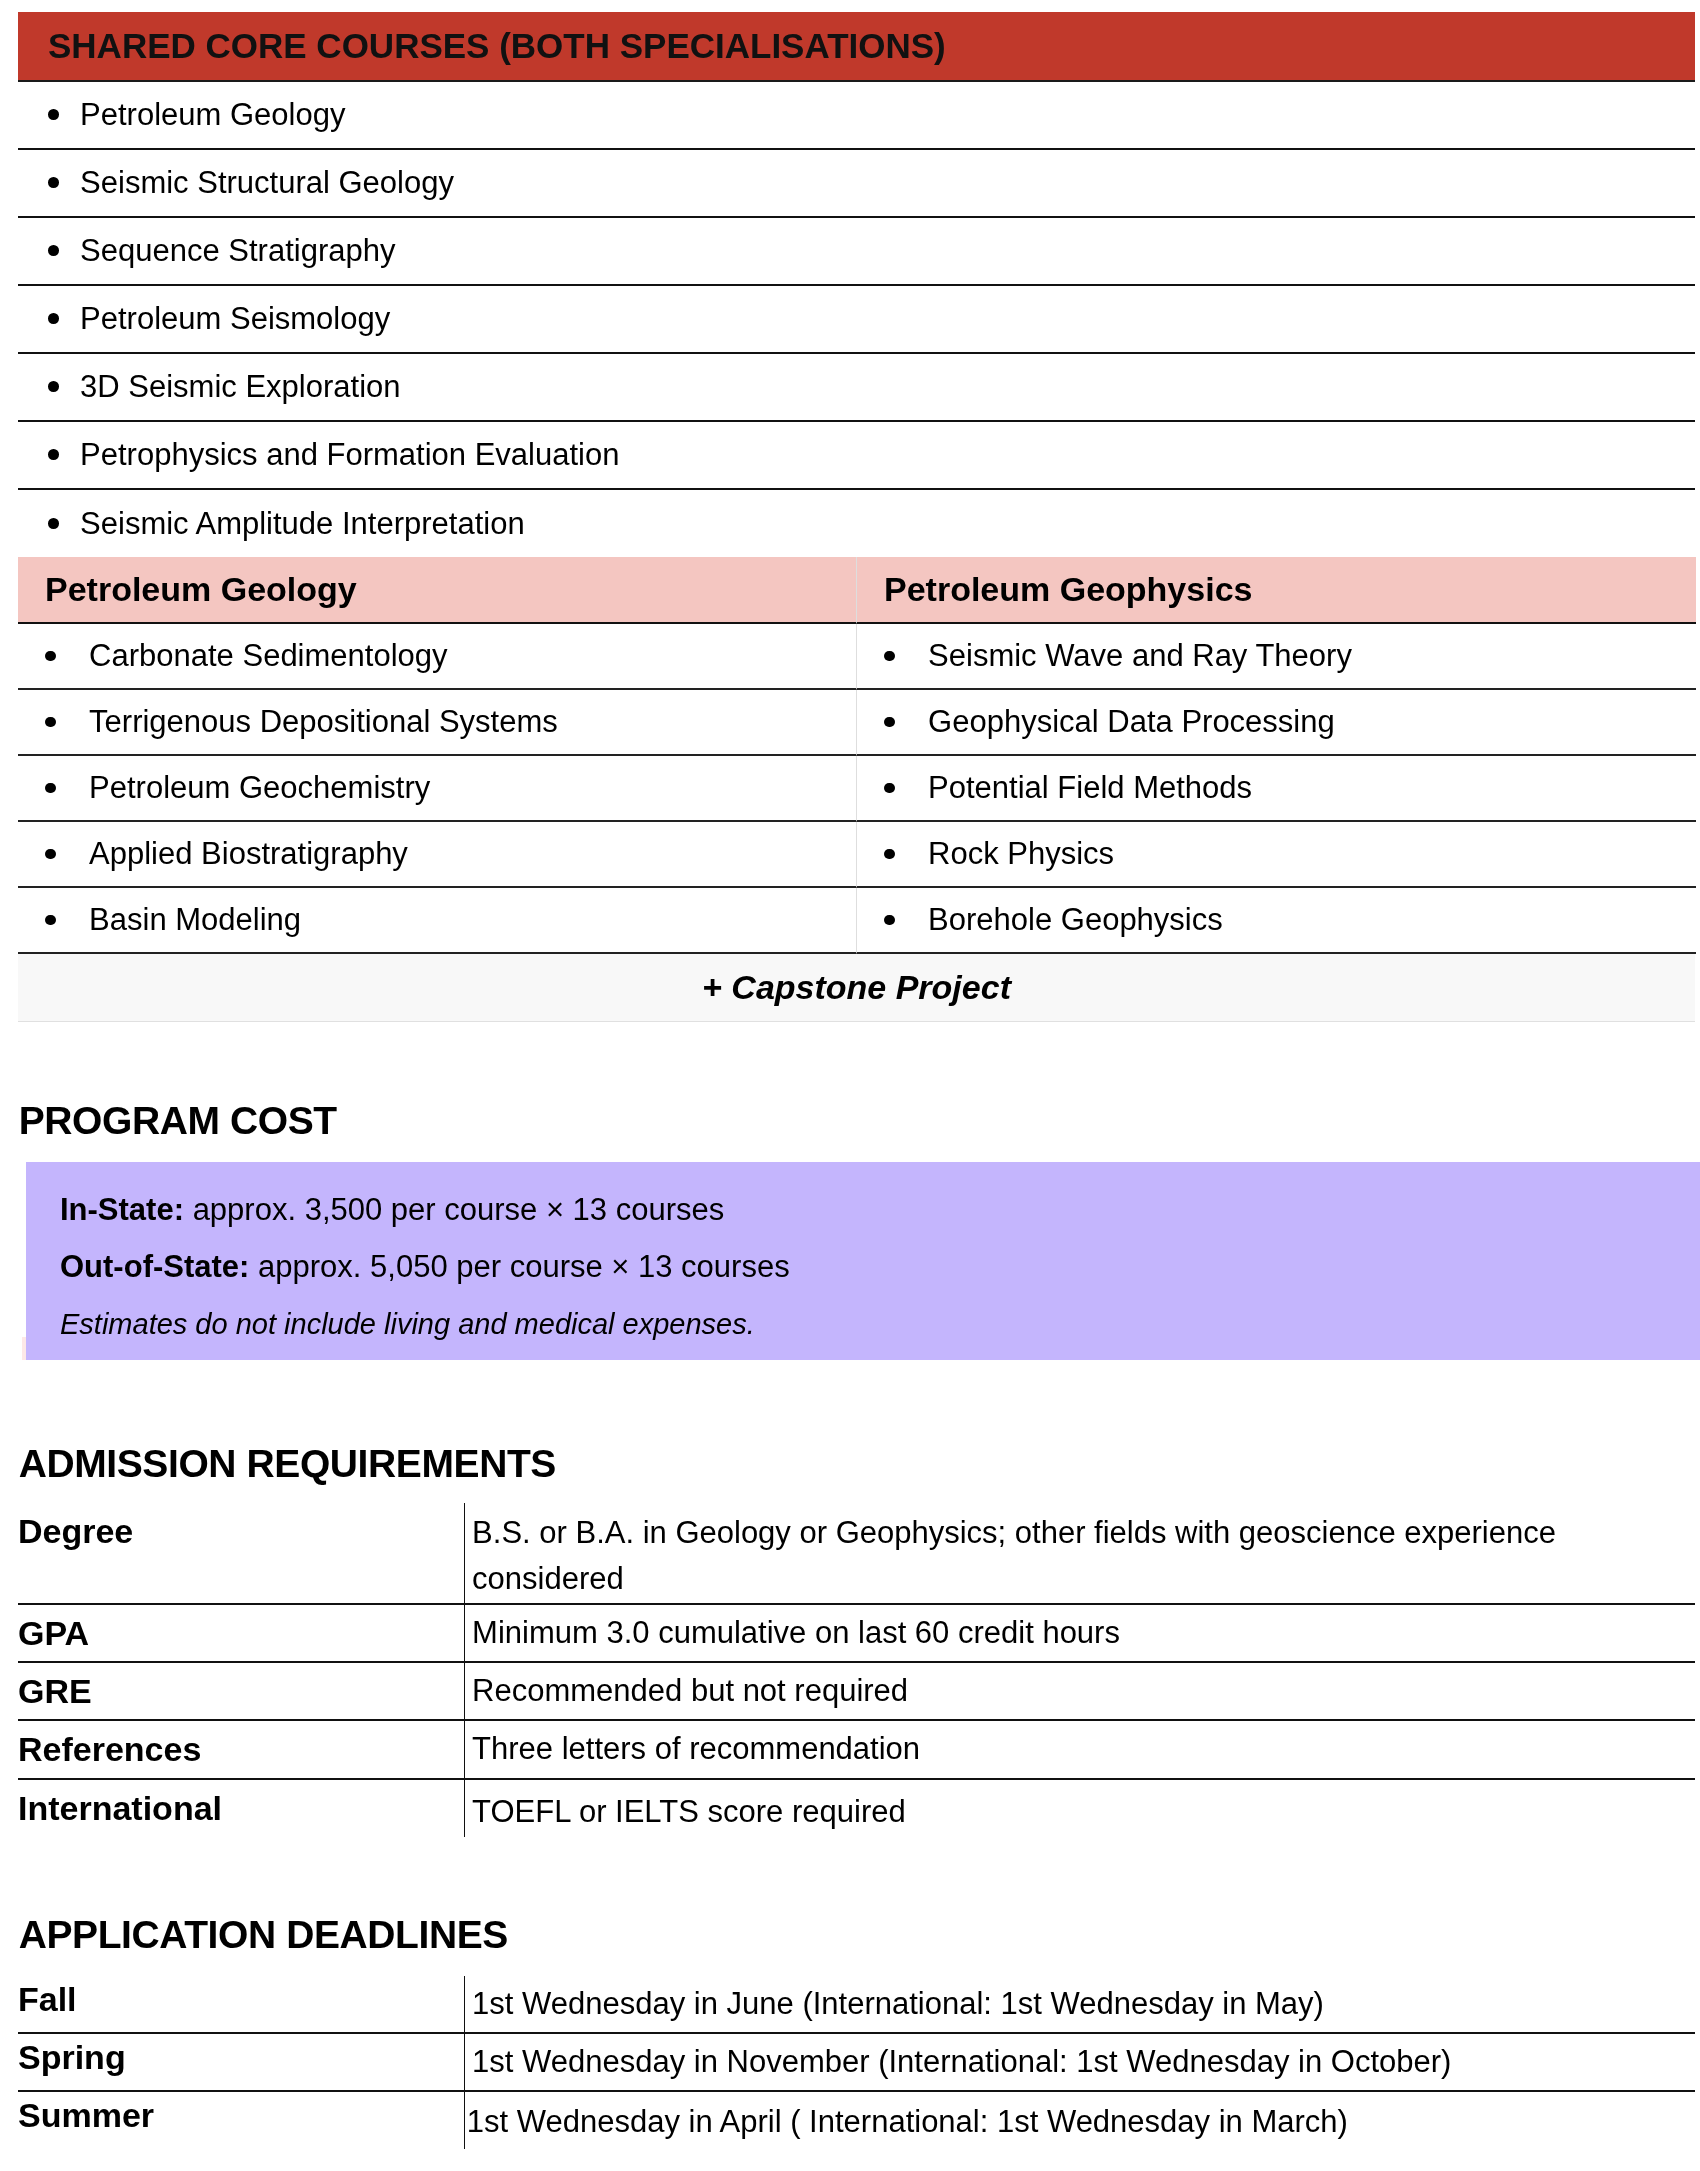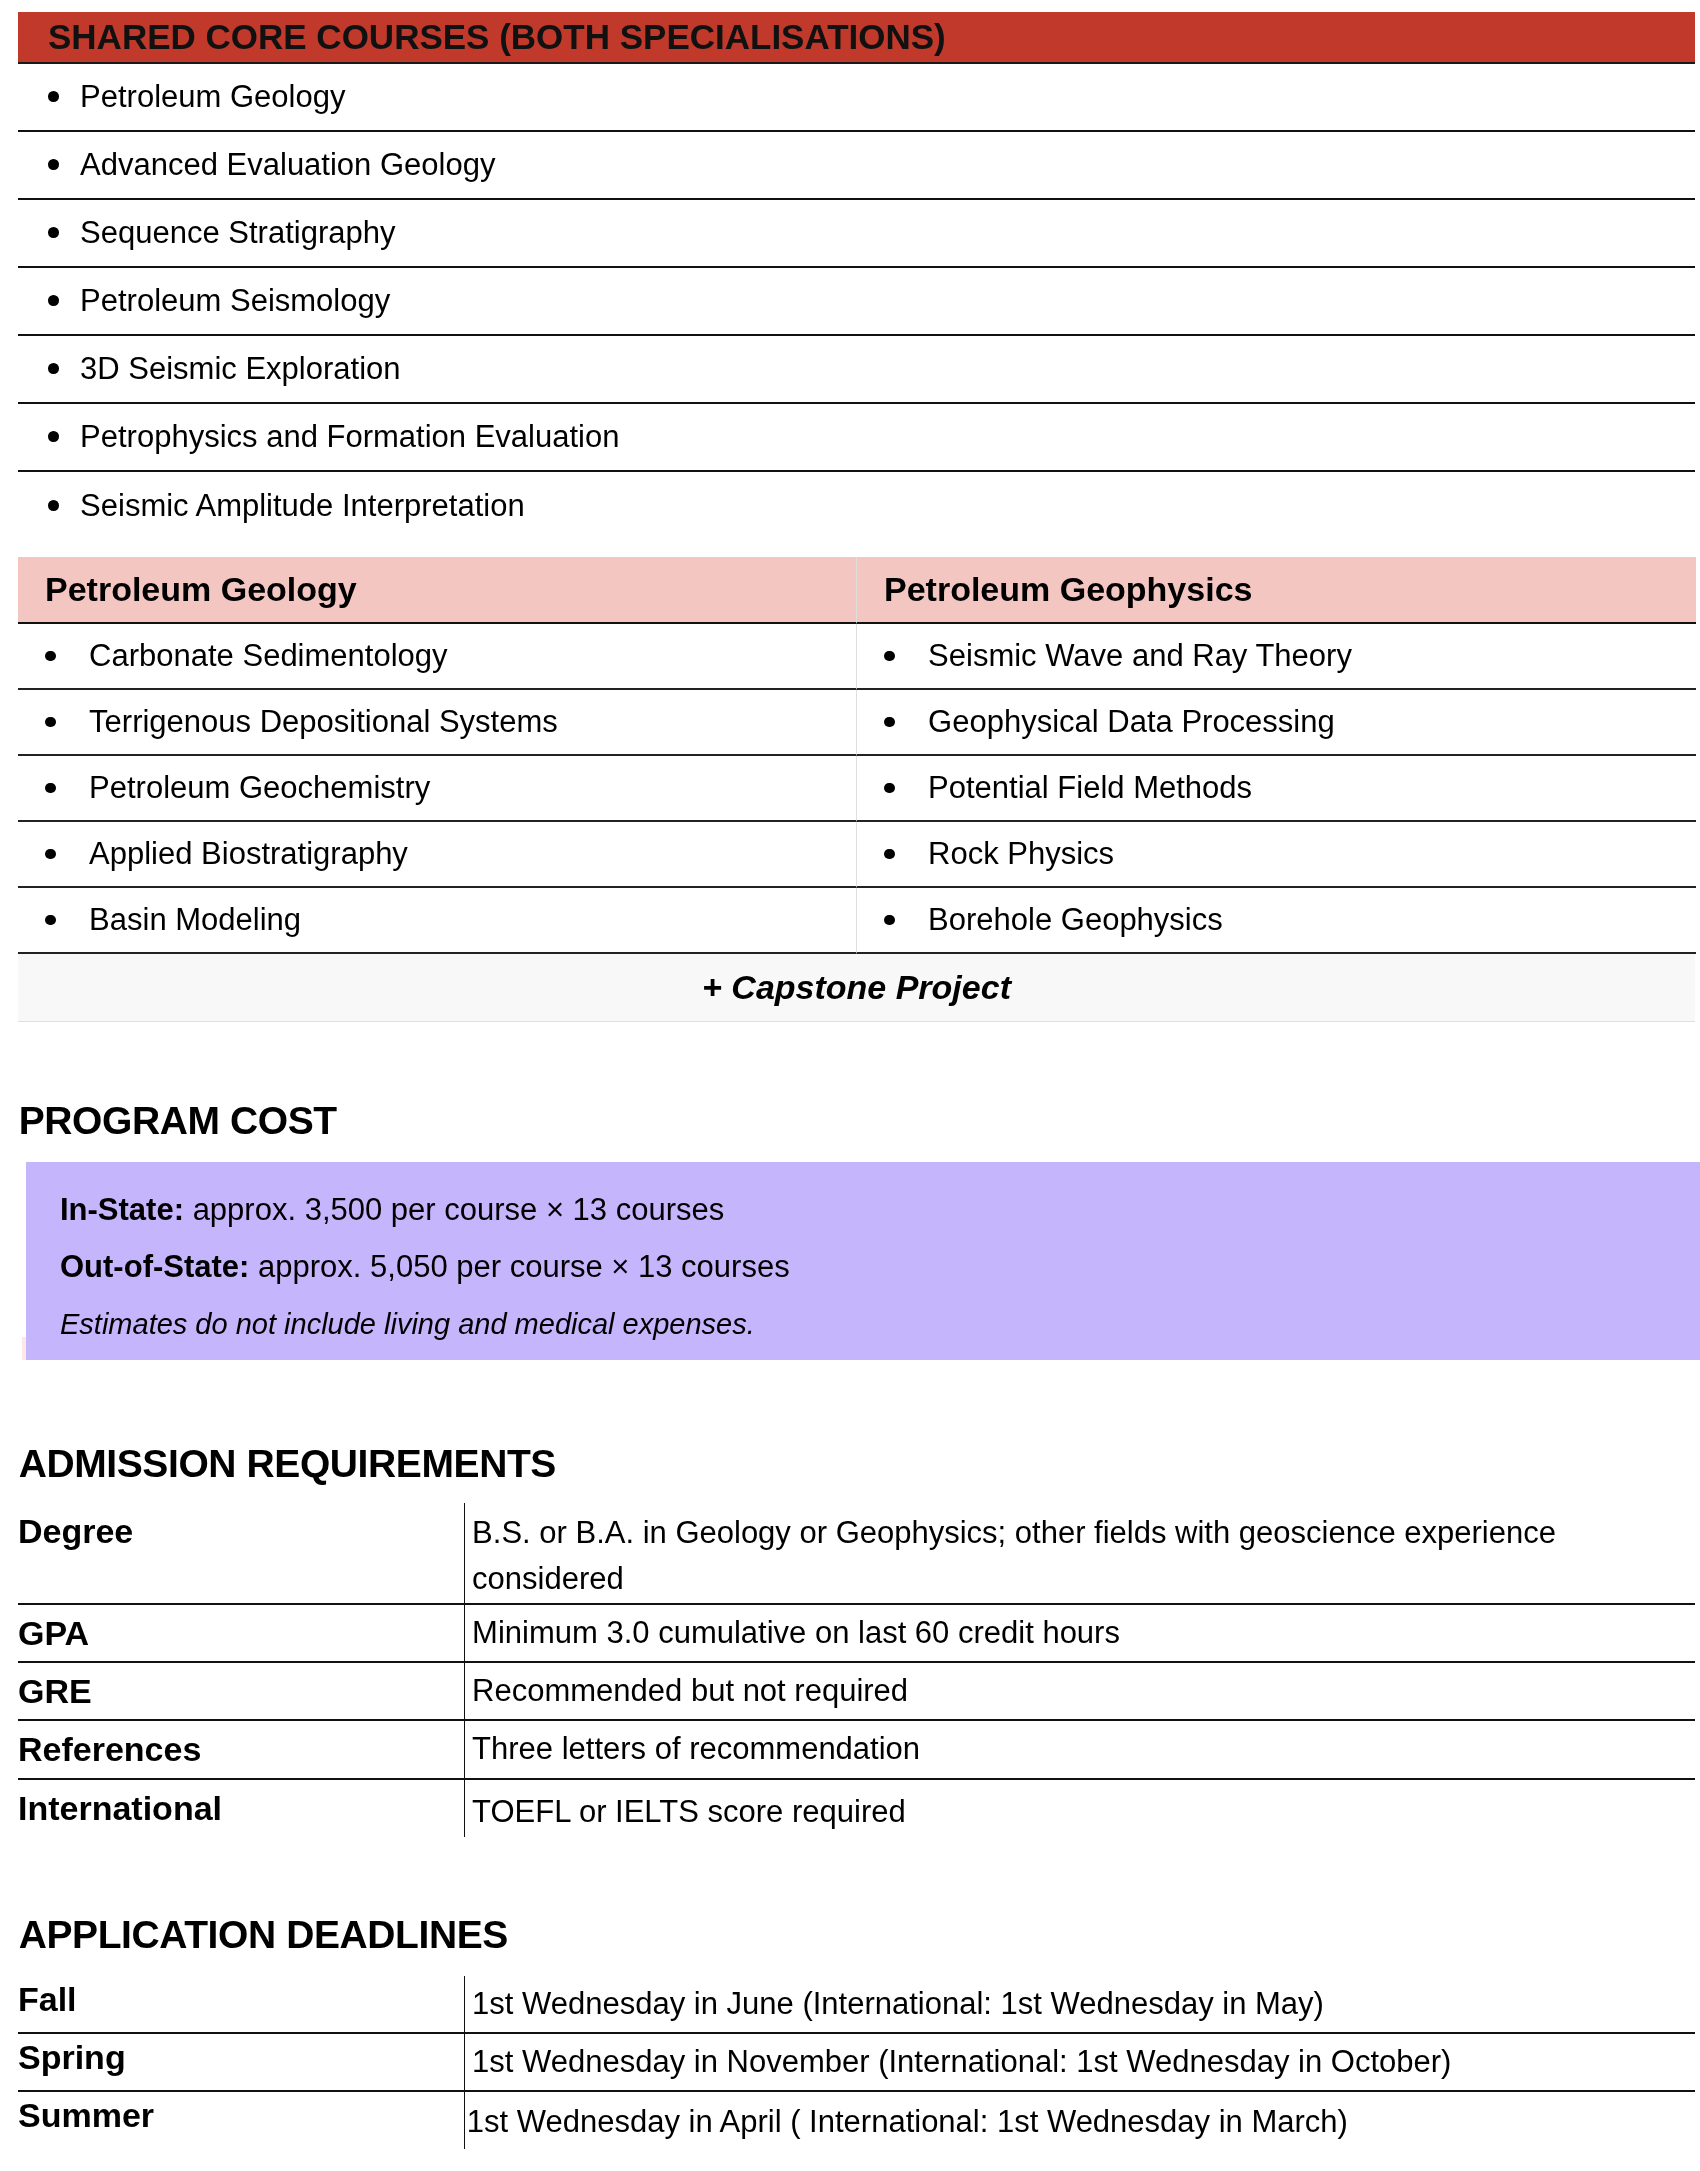--- a/index.html
+++ b/index.html
@@ -3,21 +3,21 @@
 <meta charset="utf-8">
 <style>
   html, body { margin: 0; padding: 0; background: #ffffff; }
   body { width: 1700px; height: 2172px; position: relative; overflow: hidden;
          font-family: "Liberation Sans", sans-serif; color: #000; }
   .abs { position: absolute; }
   .body-font { font-family: "Liberation Sans", sans-serif; font-size: 31px; }
 
   
   #core { left: 18px; top: 11.6px; width: 1677px; }
-  .core-header { height: 52px; background: #c0392b; border-bottom: 2.7px solid #1a1a1a;
+  .core-header { height: 70px; background: #c0392b; border-bottom: 2.7px solid #1a1a1a;
                  display: flex; align-items: center; padding-left: 30px; box-sizing: border-box;
                  font-weight: bold; font-size: 35px; color: #111; }
   .core-row { height: 68px; border-bottom: 2.7px solid #111; display: flex; align-items: center;
               padding-left: 30px; box-sizing: border-box; }
   .core-row.last { border-bottom: none; }
   .bullet { display: inline-block; width: 10.7px; height: 10.7px; border-radius: 50%; background: #000;
             margin-right: 21.4px; flex: none; }
 
   #spec { left: 18px; top: 557px; width: 1677px; }
   .spec-grid { display: grid; grid-template-columns: 839px 839px; }
@@ -52,21 +52,21 @@
 <body>
 
 <div id="core" class="abs">
   <div class="core-header">SHARED CORE COURSES (BOTH SPECIALISATIONS)</div>
   <div class="core-row body-font">
     <span class="bullet"></span>
     <span>Petroleum Geology</span>
   </div>
   <div class="core-row body-font">
     <span class="bullet"></span>
-    <span>Advanced Evaluation Geology</span>
+    <span>Seismic Structural Geology</span>
   </div>
   <div class="core-row body-font">
     <span class="bullet"></span>
     <span>Sequence Stratigraphy</span>
   </div>
   <div class="core-row body-font">
     <span class="bullet"></span>
     <span>Petroleum Seismology</span>
   </div>
   <div class="core-row body-font">

